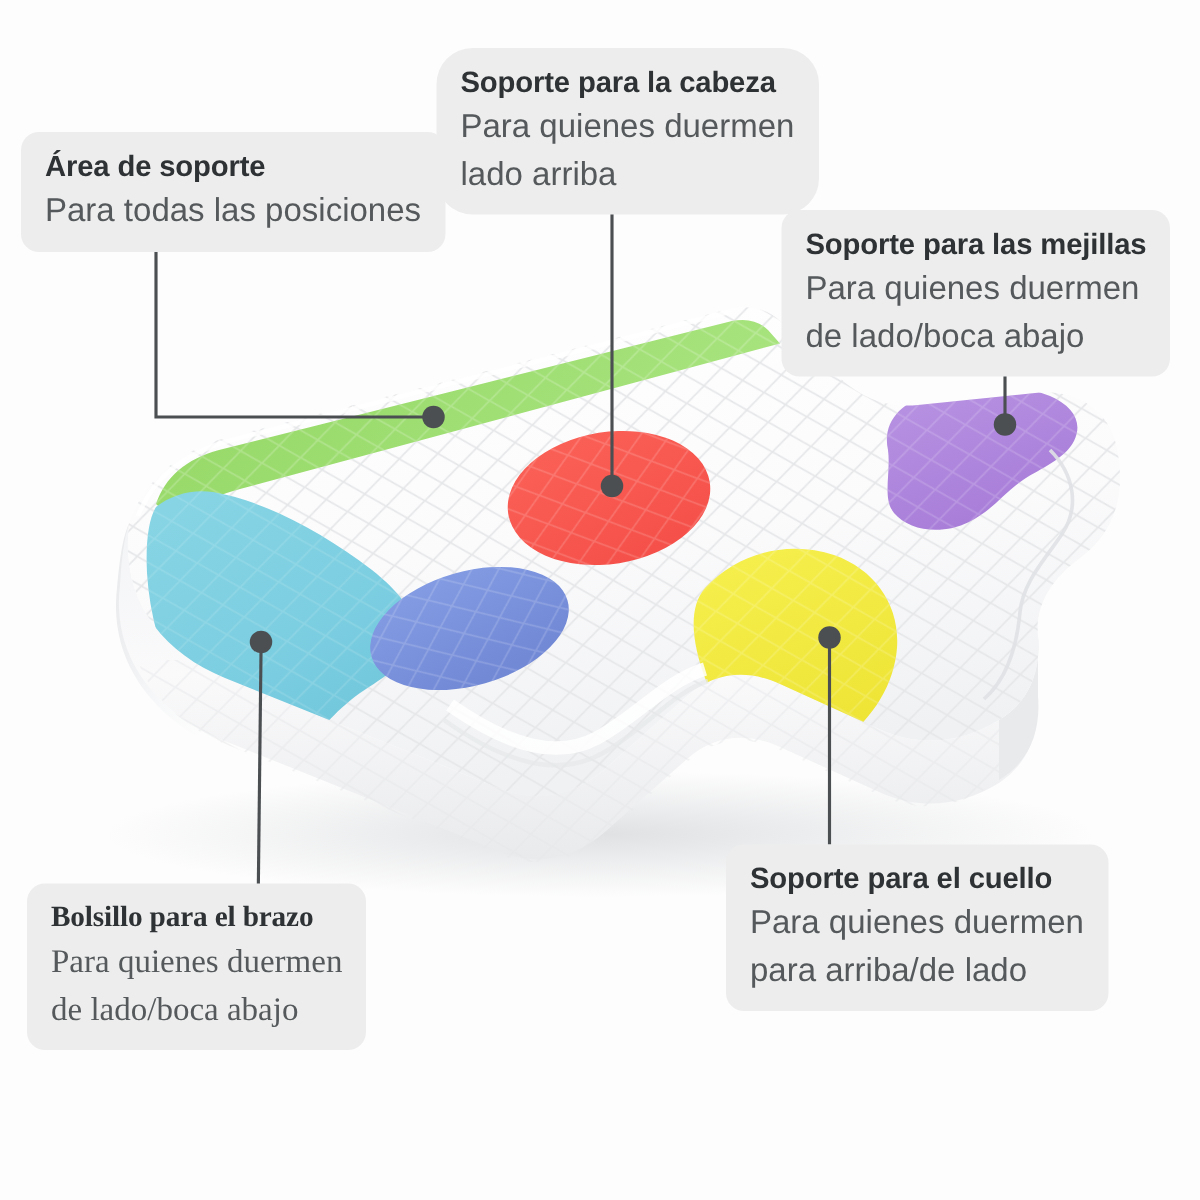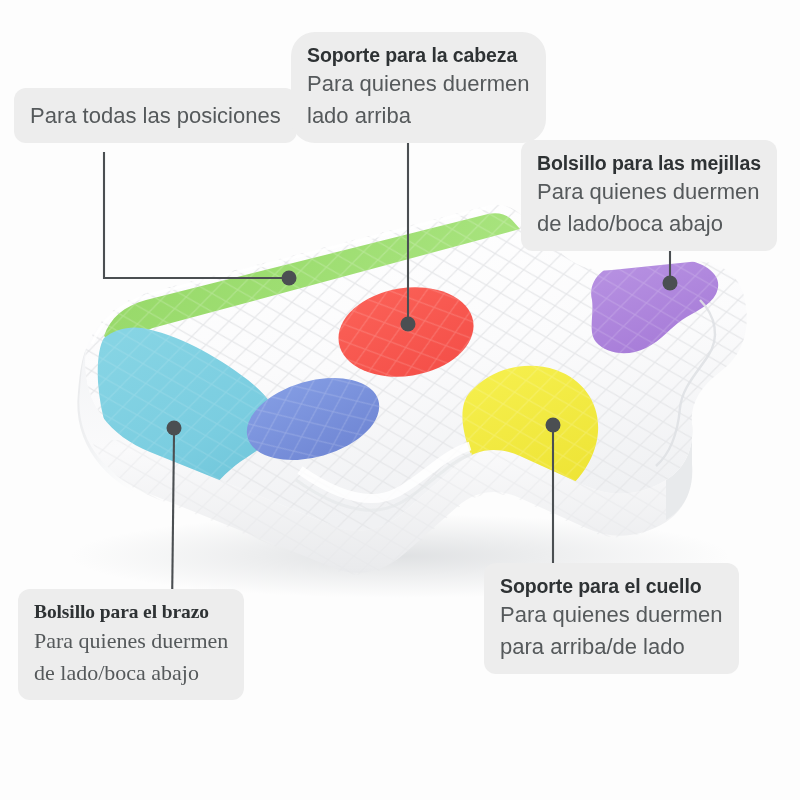--- a/index.html
+++ b/index.html
@@ -347,31 +347,32 @@
       <circle cx="553" cy="425" r="7.5" fill="#4b4f52"></circle>
     </g>
 
     <g>
       <path d="M172,610 L174,435" fill="none" stroke="#4b4f52" stroke-width="2.1"></path>
       <circle cx="174" cy="428" r="7.5" fill="#4b4f52"></circle>
     </g>
   </svg>
 
   <div class="callout" id="callout-support-area">
+    <div class="title">Área de soporte</div>
     <div class="sub">Para todas las posiciones</div>
   </div>
 
   <div class="callout" id="callout-head-support">
     <div class="title">Soporte para la cabeza</div>
     <div class="sub">Para quienes duermen</div>
     <div class="sub">lado arriba</div>
   </div>
 
   <div class="callout" id="callout-cheek-support">
-    <div class="title">Bolsillo para las mejillas</div>
+    <div class="title">Soporte para las mejillas</div>
     <div class="sub">Para quienes duermen</div>
     <div class="sub">de lado/boca abajo</div>
   </div>
 
   <div class="callout" id="callout-neck-support">
     <div class="title">Soporte para el cuello</div>
     <div class="sub">Para quienes duermen</div>
     <div class="sub">para arriba/de lado</div>
   </div>
 

